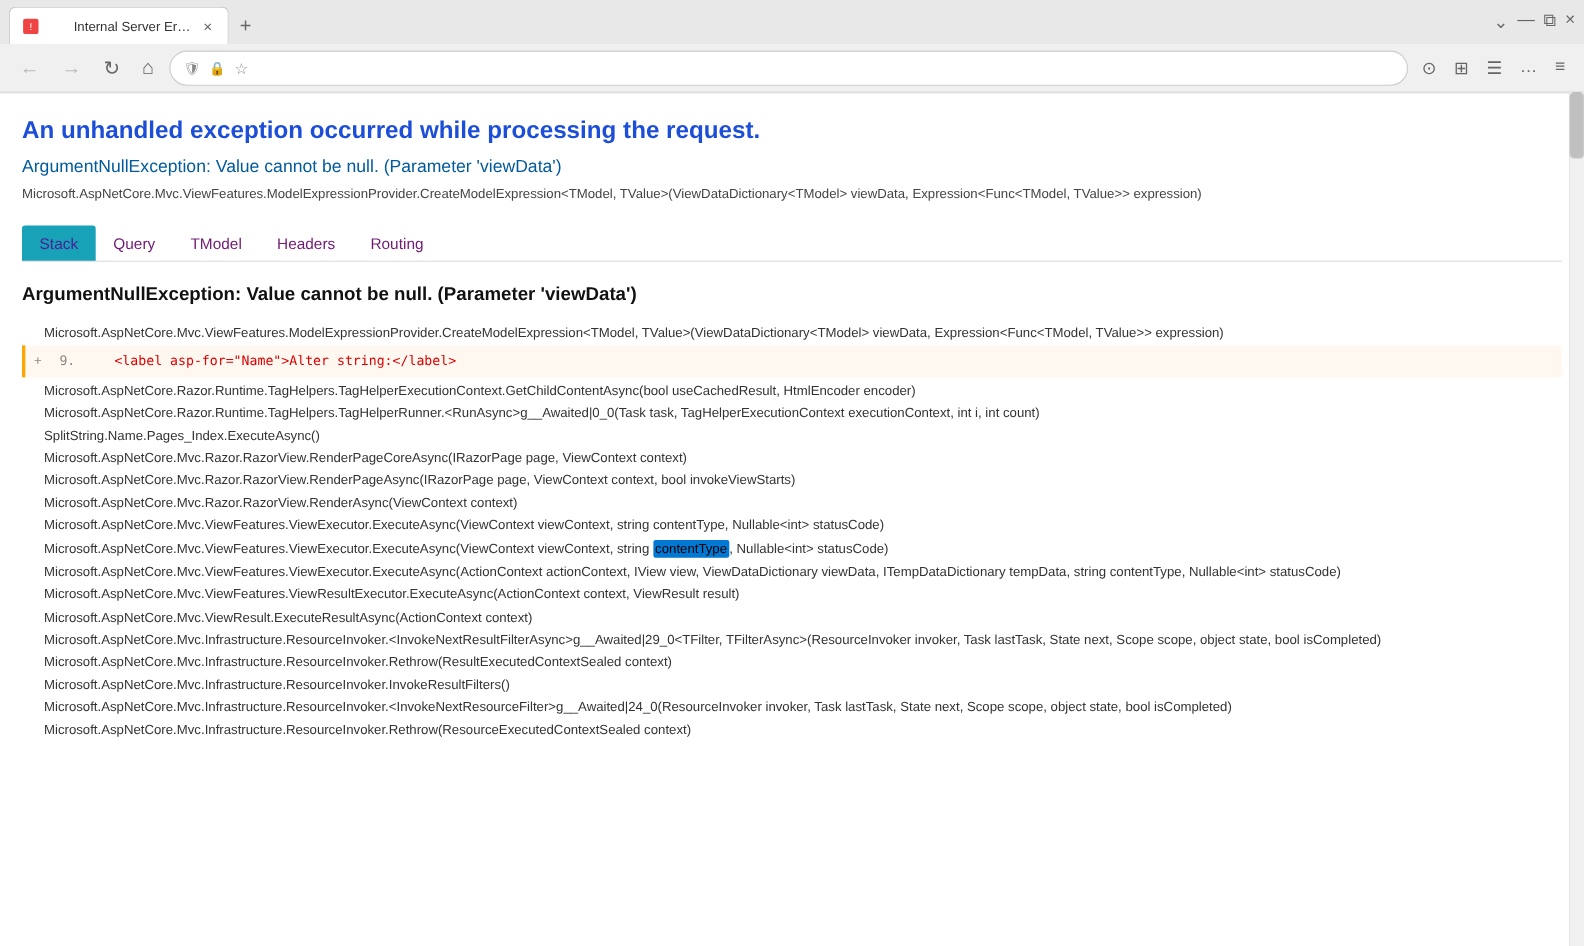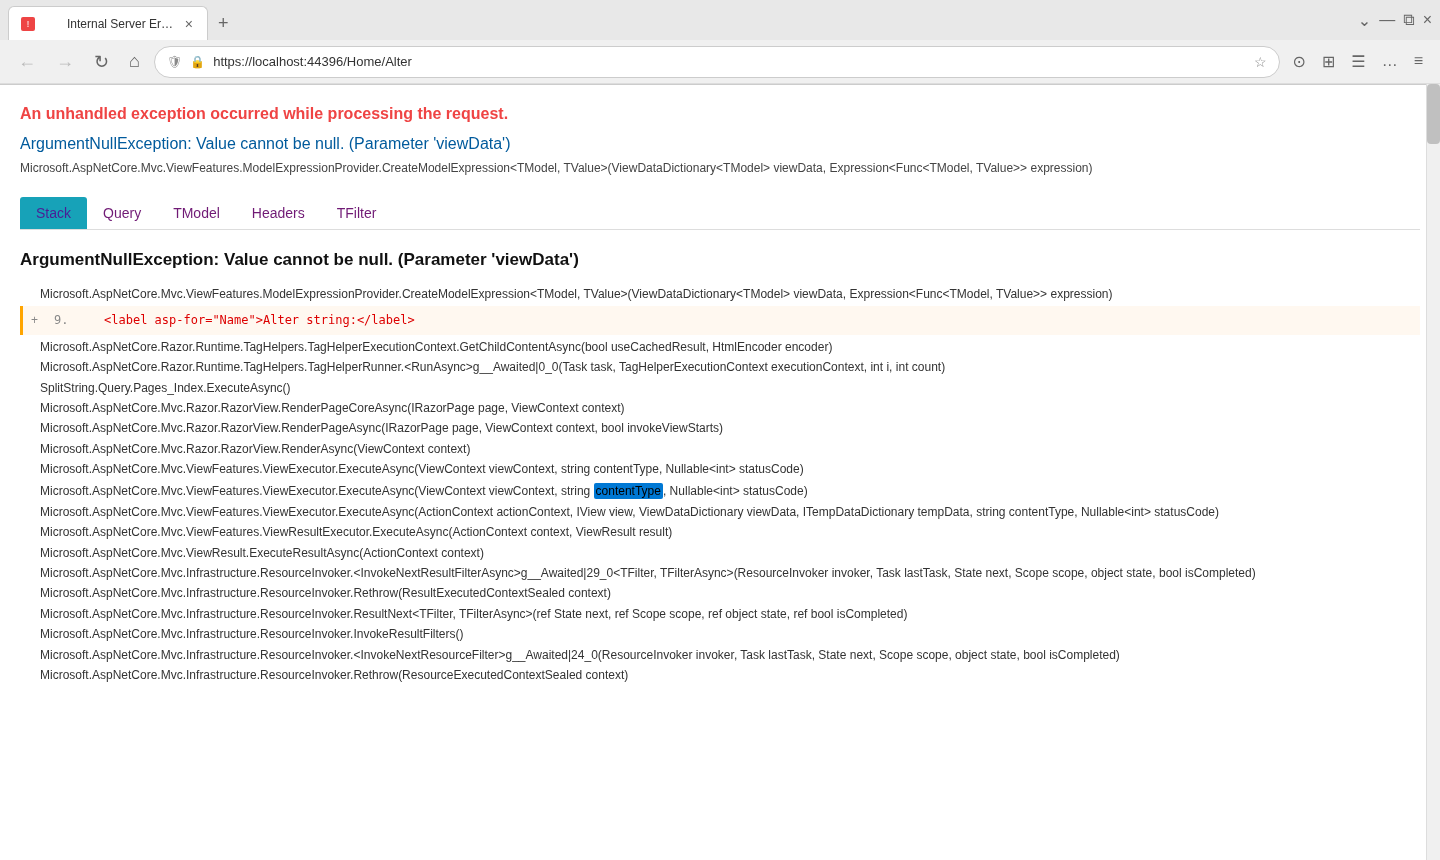--- a/index.html
+++ b/index.html
@@ -22,21 +22,21 @@
     .address-bar { flex: 1; display: flex; align-items: center; background: #fff; border: 1px solid #ccc; border-radius: 20px; padding: 4px 12px; gap: 8px; height: 32px; }
     .address-lock { color: #888; font-size: 12px; }
     .address-url { font-size: 13px; color: #333; flex: 1; }
     .address-star { color: #888; font-size: 14px; }
     .nav-actions { display: flex; gap: 6px; }
     .nav-action-btn { color: #666; font-size: 16px; cursor: pointer; padding: 4px 5px; }
 
     
     .page-content { padding: 20px 20px; overflow-y: auto; height: calc(860px - 84px); background: #fff; }
 
-    .main-error-title { font-size: 16px; font-weight: bold; color: #ef4444; margin-bottom: 12px; }
+    .main-error-title { font-size: 22px; font-weight: bold; color: #1d4ed8; margin-bottom: 12px; }
     .exception-type { font-size: 16px; color: #005a9c; margin-bottom: 6px; }
     .exception-location { font-size: 12px; color: #444; margin-bottom: 20px; line-height: 1.5; }
 
     .tabs-nav { display: flex; border-bottom: 1px solid #ddd; margin-bottom: 20px; }
     .tab-nav-item { padding: 8px 16px; cursor: pointer; font-size: 14px; color: #701a75; border: none; background: none; }
     .tab-nav-item.active { background: #17a2b8; color: #4c1d95; border-radius: 3px 3px 0 0; }
 
     .stack-section-title { font-size: 17px; font-weight: bold; margin-bottom: 14px; color: #111; }
 
     .stack-trace { font-size: 12px; color: #333; line-height: 1.7; }
@@ -71,21 +71,20 @@
   </div>
 
   <div class="nav-bar">
     <button class="nav-btn disabled">←</button>
     <button class="nav-btn disabled">→</button>
     <button class="nav-btn">↻</button>
     <button class="nav-btn">⌂</button>
     <div class="address-bar">
       <span class="address-lock">🛡</span>
       <span class="address-lock">🔒</span>
-      <span class="address-url">https://localhost:44396/Home/Alter</span>
       <span class="address-star">☆</span>
     </div>
     <div class="nav-actions">
       <span class="nav-action-btn">⊙</span>
       <span class="nav-action-btn">⊞</span>
       <span class="nav-action-btn">☰</span>
       <span class="nav-action-btn">…</span>
       <span class="nav-action-btn">≡</span>
     </div>
   </div>
@@ -95,47 +94,46 @@
   <h1 class="main-error-title">An unhandled exception occurred while processing the request.</h1>
   <div class="exception-type">ArgumentNullException: Value cannot be null. (Parameter 'viewData')</div>
   <div class="exception-location">Microsoft.AspNetCore.Mvc.ViewFeatures.ModelExpressionProvider.CreateModelExpression&lt;TModel, TValue&gt;(ViewDataDictionary&lt;TModel&gt; viewData, Expression&lt;Func&lt;TModel, TValue&gt;&gt; expression)</div>
 
   <div class="tabs-nav">
 
   <button class="tab-nav-item active">Stack</button>
       <button class="tab-nav-item">Query</button>
       <button class="tab-nav-item">TModel</button>
       <button class="tab-nav-item">Headers</button>
-      <button class="tab-nav-item">TFilter</button>
+      <button class="tab-nav-item">Routing</button>
     </div>
 
   <div class="stack-section-title">ArgumentNullException: Value cannot be null. (Parameter 'viewData')</div>
 
   <div class="stack-trace">
 
   <div class="stack-line">Microsoft.AspNetCore.Mvc.ViewFeatures.ModelExpressionProvider.CreateModelExpression&lt;TModel, TValue&gt;(ViewDataDictionary&lt;TModel&gt; viewData, Expression&lt;Func&lt;TModel, TValue&gt;&gt; expression)</div>
       <div style="display: flex; align-items: center; padding: 4px 0px; background: rgb(255, 248, 240); border-left: 3px solid rgb(255, 165, 0); margin: 2px 0px;">
         <span class="expand-btn" style="padding: 0px 8px; color: rgb(136, 136, 136); cursor: pointer;">+</span>
         <span class="source-line-number" style="color: rgb(136, 136, 136); min-width: 50px; font-family: monospace; font-size: 12px;">9.</span>
         <span class="source-code" style="color: rgb(221, 0, 0); font-family: monospace; font-size: 12px;">&lt;label asp-for="Name"&gt;Alter string:&lt;/label&gt;</span>
       </div>
       <div class="stack-line">Microsoft.AspNetCore.Razor.Runtime.TagHelpers.TagHelperExecutionContext.GetChildContentAsync(bool useCachedResult, HtmlEncoder encoder)</div>
       <div class="stack-line">Microsoft.AspNetCore.Razor.Runtime.TagHelpers.TagHelperRunner.&lt;RunAsync&gt;g__Awaited|0_0(Task task, TagHelperExecutionContext executionContext, int i, int count)</div>
-      <div class="stack-line">SplitString.Query.Pages_Index.ExecuteAsync()</div>
+      <div class="stack-line">SplitString.Name.Pages_Index.ExecuteAsync()</div>
       <div class="stack-line">Microsoft.AspNetCore.Mvc.Razor.RazorView.RenderPageCoreAsync(IRazorPage page, ViewContext context)</div>
       <div class="stack-line">Microsoft.AspNetCore.Mvc.Razor.RazorView.RenderPageAsync(IRazorPage page, ViewContext context, bool invokeViewStarts)</div>
       <div class="stack-line">Microsoft.AspNetCore.Mvc.Razor.RazorView.RenderAsync(ViewContext context)</div>
       <div class="stack-line">Microsoft.AspNetCore.Mvc.ViewFeatures.ViewExecutor.ExecuteAsync(ViewContext viewContext, string contentType, Nullable&lt;int&gt; statusCode)</div>
       <div style="padding: 1px 0px 1px 20px; line-height: 1.7;">Microsoft.AspNetCore.Mvc.ViewFeatures.ViewExecutor.ExecuteAsync(ViewContext viewContext, string <span style="background: rgb(0, 120, 212); color: #000000; padding: 1px 2px; border-radius: 2px;">contentType</span>, Nullable&lt;int&gt; statusCode)</div>
       <div class="stack-line">Microsoft.AspNetCore.Mvc.ViewFeatures.ViewExecutor.ExecuteAsync(ActionContext actionContext, IView view, ViewDataDictionary viewData, ITempDataDictionary tempData, string contentType, Nullable&lt;int&gt; statusCode)</div>
       <div class="stack-line">Microsoft.AspNetCore.Mvc.ViewFeatures.ViewResultExecutor.ExecuteAsync(ActionContext context, ViewResult result)</div>
       <div class="stack-line">Microsoft.AspNetCore.Mvc.ViewResult.ExecuteResultAsync(ActionContext context)</div>
       <div class="stack-line">Microsoft.AspNetCore.Mvc.Infrastructure.ResourceInvoker.&lt;InvokeNextResultFilterAsync&gt;g__Awaited|29_0&lt;TFilter, TFilterAsync&gt;(ResourceInvoker invoker, Task lastTask, State next, Scope scope, object state, bool isCompleted)</div>
       <div class="stack-line">Microsoft.AspNetCore.Mvc.Infrastructure.ResourceInvoker.Rethrow(ResultExecutedContextSealed context)</div>
-      <div class="stack-line">Microsoft.AspNetCore.Mvc.Infrastructure.ResourceInvoker.ResultNext&lt;TFilter, TFilterAsync&gt;(ref State next, ref Scope scope, ref object state, ref bool isCompleted)</div>
       <div class="stack-line">Microsoft.AspNetCore.Mvc.Infrastructure.ResourceInvoker.InvokeResultFilters()</div>
       <div class="stack-line">Microsoft.AspNetCore.Mvc.Infrastructure.ResourceInvoker.&lt;InvokeNextResourceFilter&gt;g__Awaited|24_0(ResourceInvoker invoker, Task lastTask, State next, Scope scope, object state, bool isCompleted)</div>
       <div class="stack-line">Microsoft.AspNetCore.Mvc.Infrastructure.ResourceInvoker.Rethrow(ResourceExecutedContextSealed context)</div>
     </div>
 </div>
 
 <div class="scrollbar">
   <div class="scrollbar-thumb"></div>
 </div>
 

